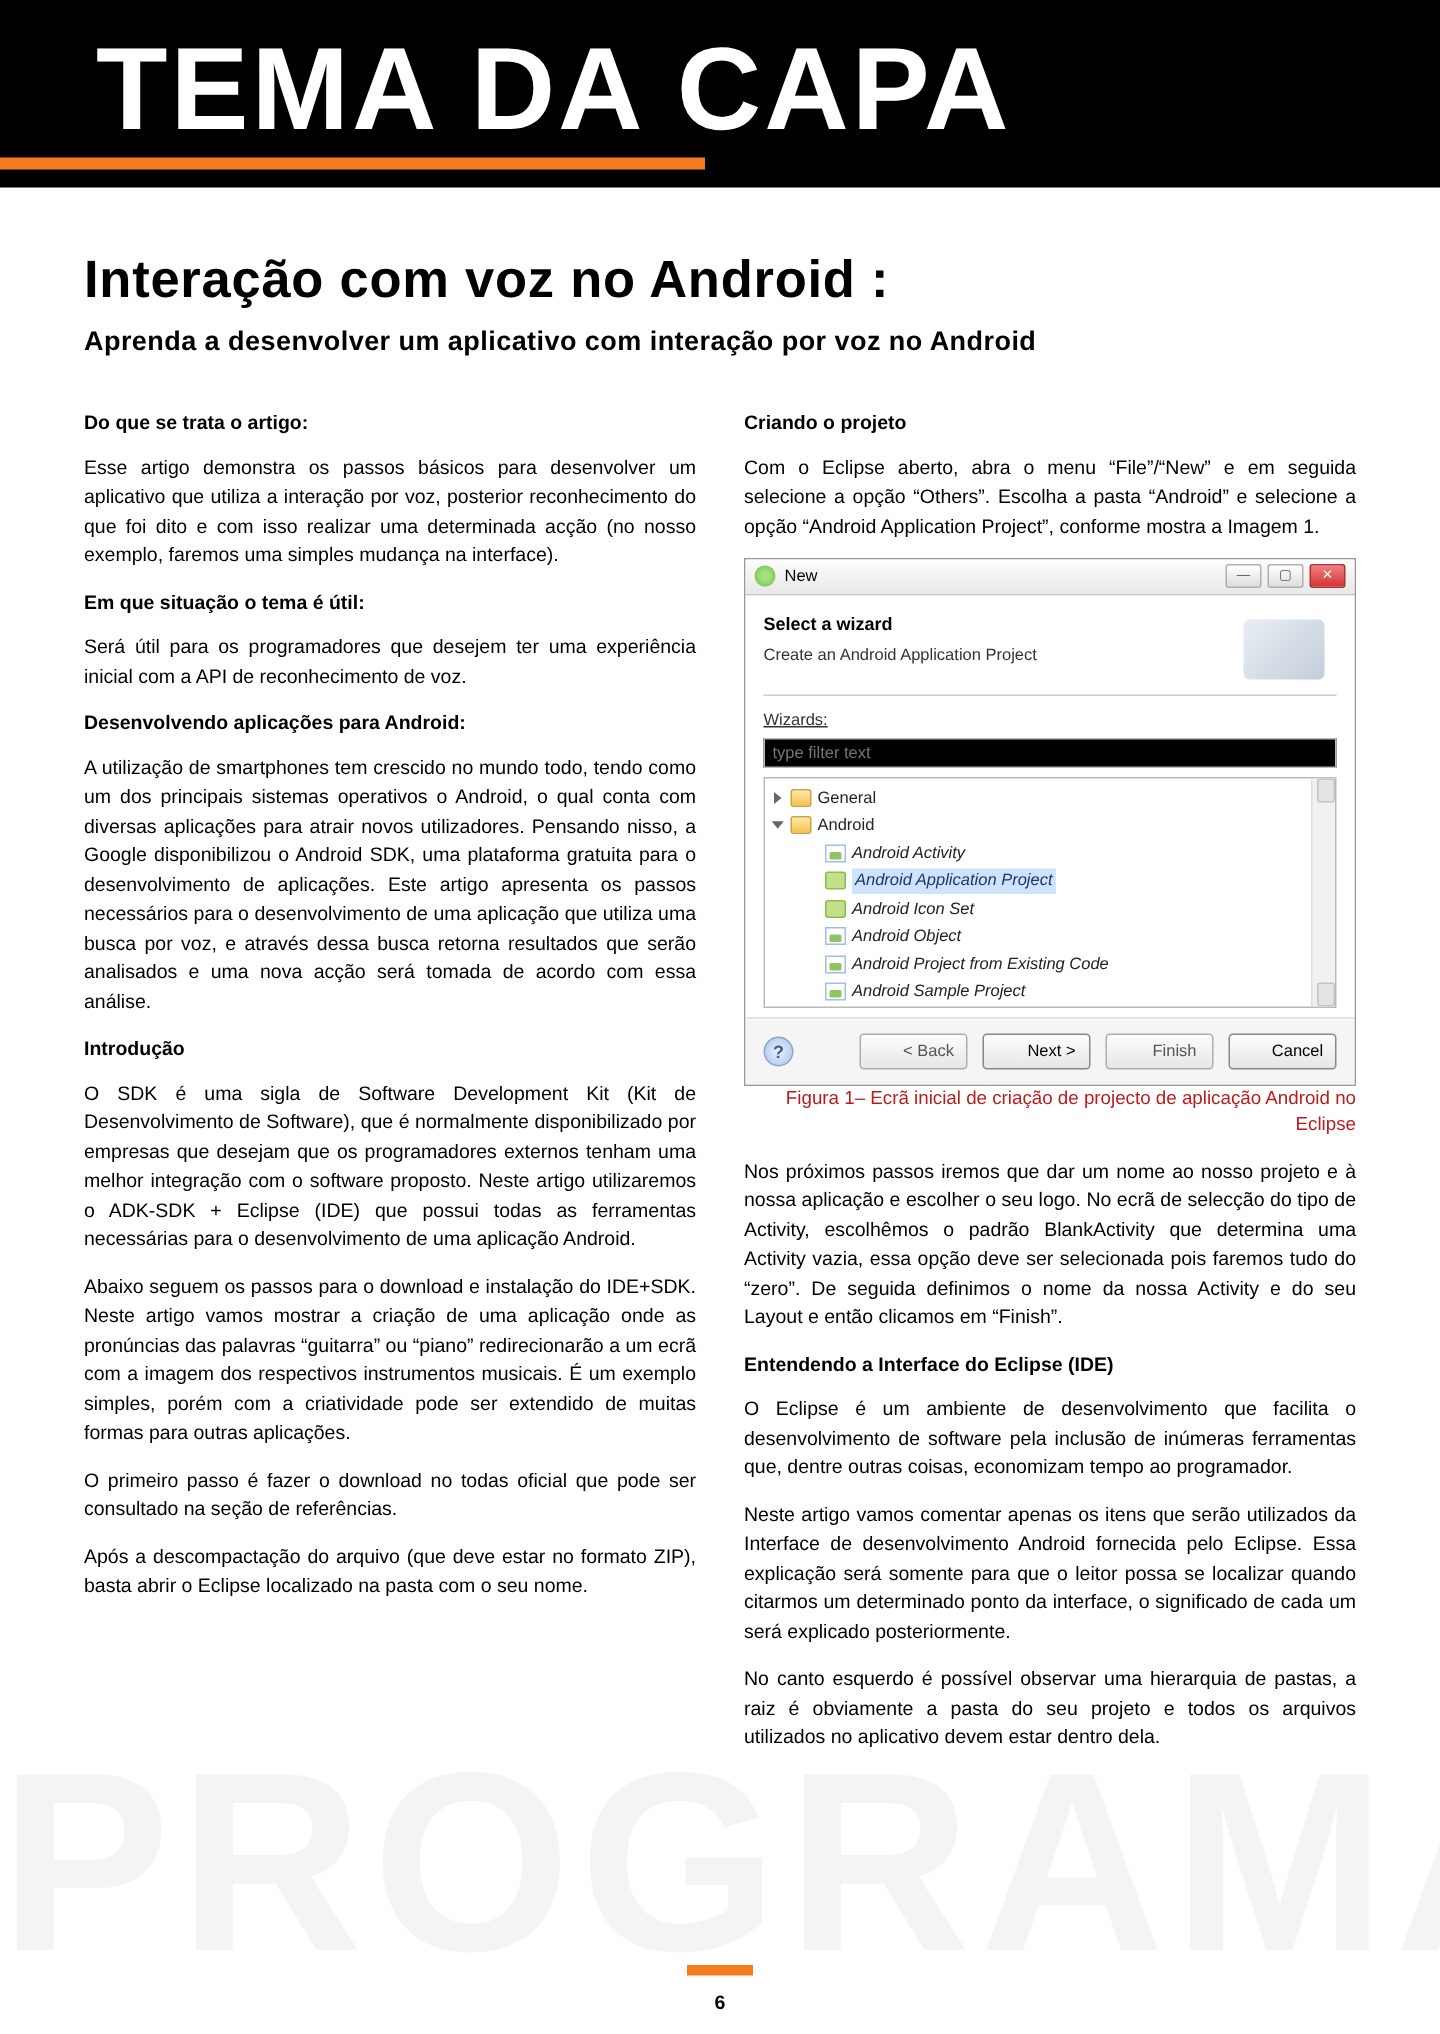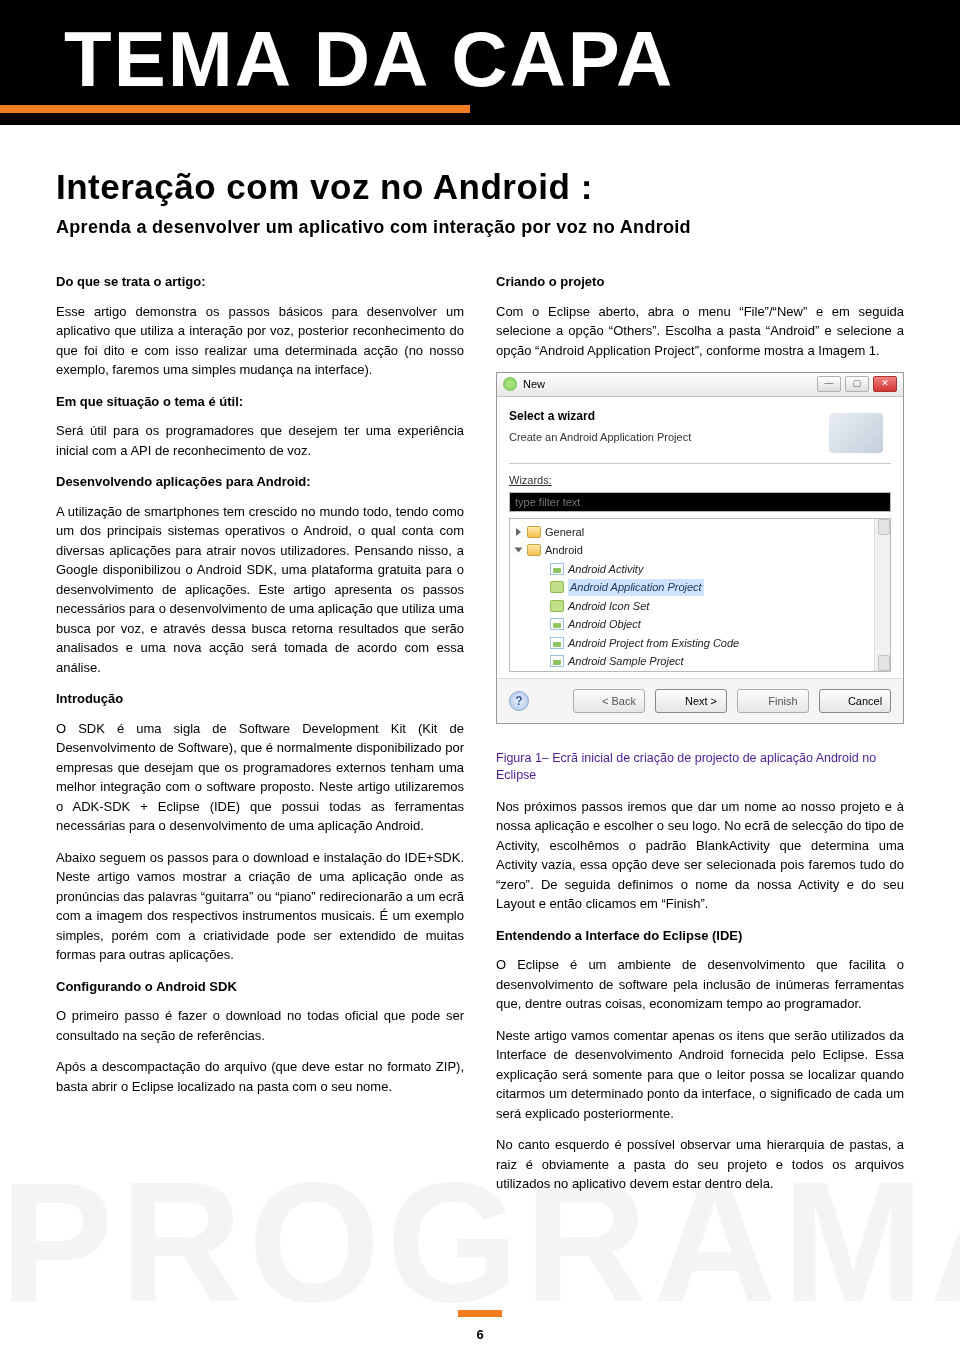--- a/index.html
+++ b/index.html
@@ -63,21 +63,21 @@
     line-height: 1.5;
     text-align: justify;
   }
   .col p { margin-bottom: 12px; }
   .col .h { font-weight: 700; margin-bottom: 10px; }
   .figure {
     border: 1px solid #999;
     background: #f4f4f4;
     font-family: Tahoma, sans-serif;
     font-size: 11px;
-    margin-bottom: 26px;
+    margin-bottom: 0;
   }
   .fig-titlebar {
     background: linear-gradient(#fdfdfd,#e8e8e8);
     border-bottom: 1px solid #c6c6c6;
     display: flex;
     align-items: center;
     justify-content: space-between;
     padding: 3px 6px;
   }
   .fig-titlebar .left { display: flex; align-items: center; gap: 6px; }
@@ -117,21 +117,21 @@
   .fig-buttons .help-icon {
     margin-right: auto; width:20px; height:20px; border-radius:50%;
     background: radial-gradient(circle,#e8f0ff,#aac3e8); border:1px solid #8aa7cb;
     text-align:center; line-height:18px; color:#3a5f8f; font-weight:700; font-size:12px;
   }
   .dlg-btn {
     min-width: 72px; height: 24px; border: 1px solid #adadad; background: linear-gradient(#fdfdfd,#e6e6e6);
     border-radius: 3px; font-size: 11px; color:#555;padding-left:20px;
   }
   .dlg-btn.enabled { color:#000; border-color:#888; }
-  .fig-caption { font-size: 12.5px; margin-bottom: 14px; color:#4c1d95; text-align:left; line-height:1.4;}
+  .fig-caption { font-size: 12.5px; margin-bottom: 14px; color:#b91c1c; text-align:right; line-height:1.4;}
   .banner-icon {
     position:absolute; right:8px; top:6px; width:54px; height:40px;
     background: linear-gradient(135deg,#e9eef3,#c3cedb); border-radius:4px;
   }
   .wizard-head { position:relative; border-bottom:1px solid #ccc; padding-bottom:8px;}
   .page-footer {
     position:absolute; bottom:14px; left:0; right:0; text-align:center;
     font-weight:700; font-size:13px;
   }
   .page-footer .dash { width:44px; height:7px; background:#f47c20; margin:0 auto 10px auto;}
@@ -166,21 +166,20 @@
     <div class="col">
       <p class="h">Do que se trata o artigo:</p>
       <p>Esse artigo demonstra os passos básicos para desenvolver um aplicativo que utiliza a interação por voz, posterior reconhecimento do que foi dito e com isso realizar uma determinada acção (no nosso exemplo, faremos uma simples mudança na interface).</p>
       <p class="h">Em que situação o tema é útil:</p>
       <p>Será útil para os programadores que desejem ter uma experiência inicial com a API de reconhecimento de voz.</p>
       <p class="h">Desenvolvendo aplicações para Android:</p>
       <p>A utilização de smartphones tem crescido no mundo todo, tendo como um dos principais sistemas operativos o Android, o qual conta com diversas aplicações para atrair novos utilizadores. Pensando nisso, a Google disponibilizou o Android SDK, uma plataforma gratuita para o desenvolvimento de aplicações. Este artigo apresenta os passos necessários para o desenvolvimento de uma aplicação que utiliza uma busca por voz, e através dessa busca retorna resultados que serão analisados e uma nova acção será tomada de acordo com essa análise.</p>
       <p class="h">Introdução</p>
       <p>O SDK é uma sigla de Software Development Kit (Kit de Desenvolvimento de Software), que é normalmente disponibilizado por empresas que desejam que os programadores externos tenham uma melhor integração com o software proposto. Neste artigo utilizaremos o ADK-SDK + Eclipse (IDE) que possui todas as ferramentas necessárias para o desenvolvimento de uma aplicação Android.</p>
       <p>Abaixo seguem os passos para o download e instalação do IDE+SDK. Neste artigo vamos mostrar a criação de uma aplicação onde as pronúncias das palavras “guitarra” ou “piano” redirecionarão a um ecrã com a imagem dos respectivos instrumentos musicais. É um exemplo simples, porém com a criatividade pode ser extendido de muitas formas para outras aplicações.</p>
-      <p class="h">Configurando o Android SDK</p>
       <p>O primeiro passo é fazer o download no todas oficial que pode ser consultado na seção de referências.</p>
       <p>Após a descompactação do arquivo (que deve estar no formato ZIP), basta abrir o Eclipse localizado na pasta com o seu nome.</p>
     </div>
 
     <div class="col">
       <p class="h">Criando o projeto</p>
       <p>Com o Eclipse aberto, abra o menu “File”/“New” e em seguida selecione a opção “Others”. Escolha a pasta “Android” e selecione a opção “Android Application Project”, conforme mostra a Imagem 1.</p>
 
       <div class="figure">
         <div class="fig-titlebar">

